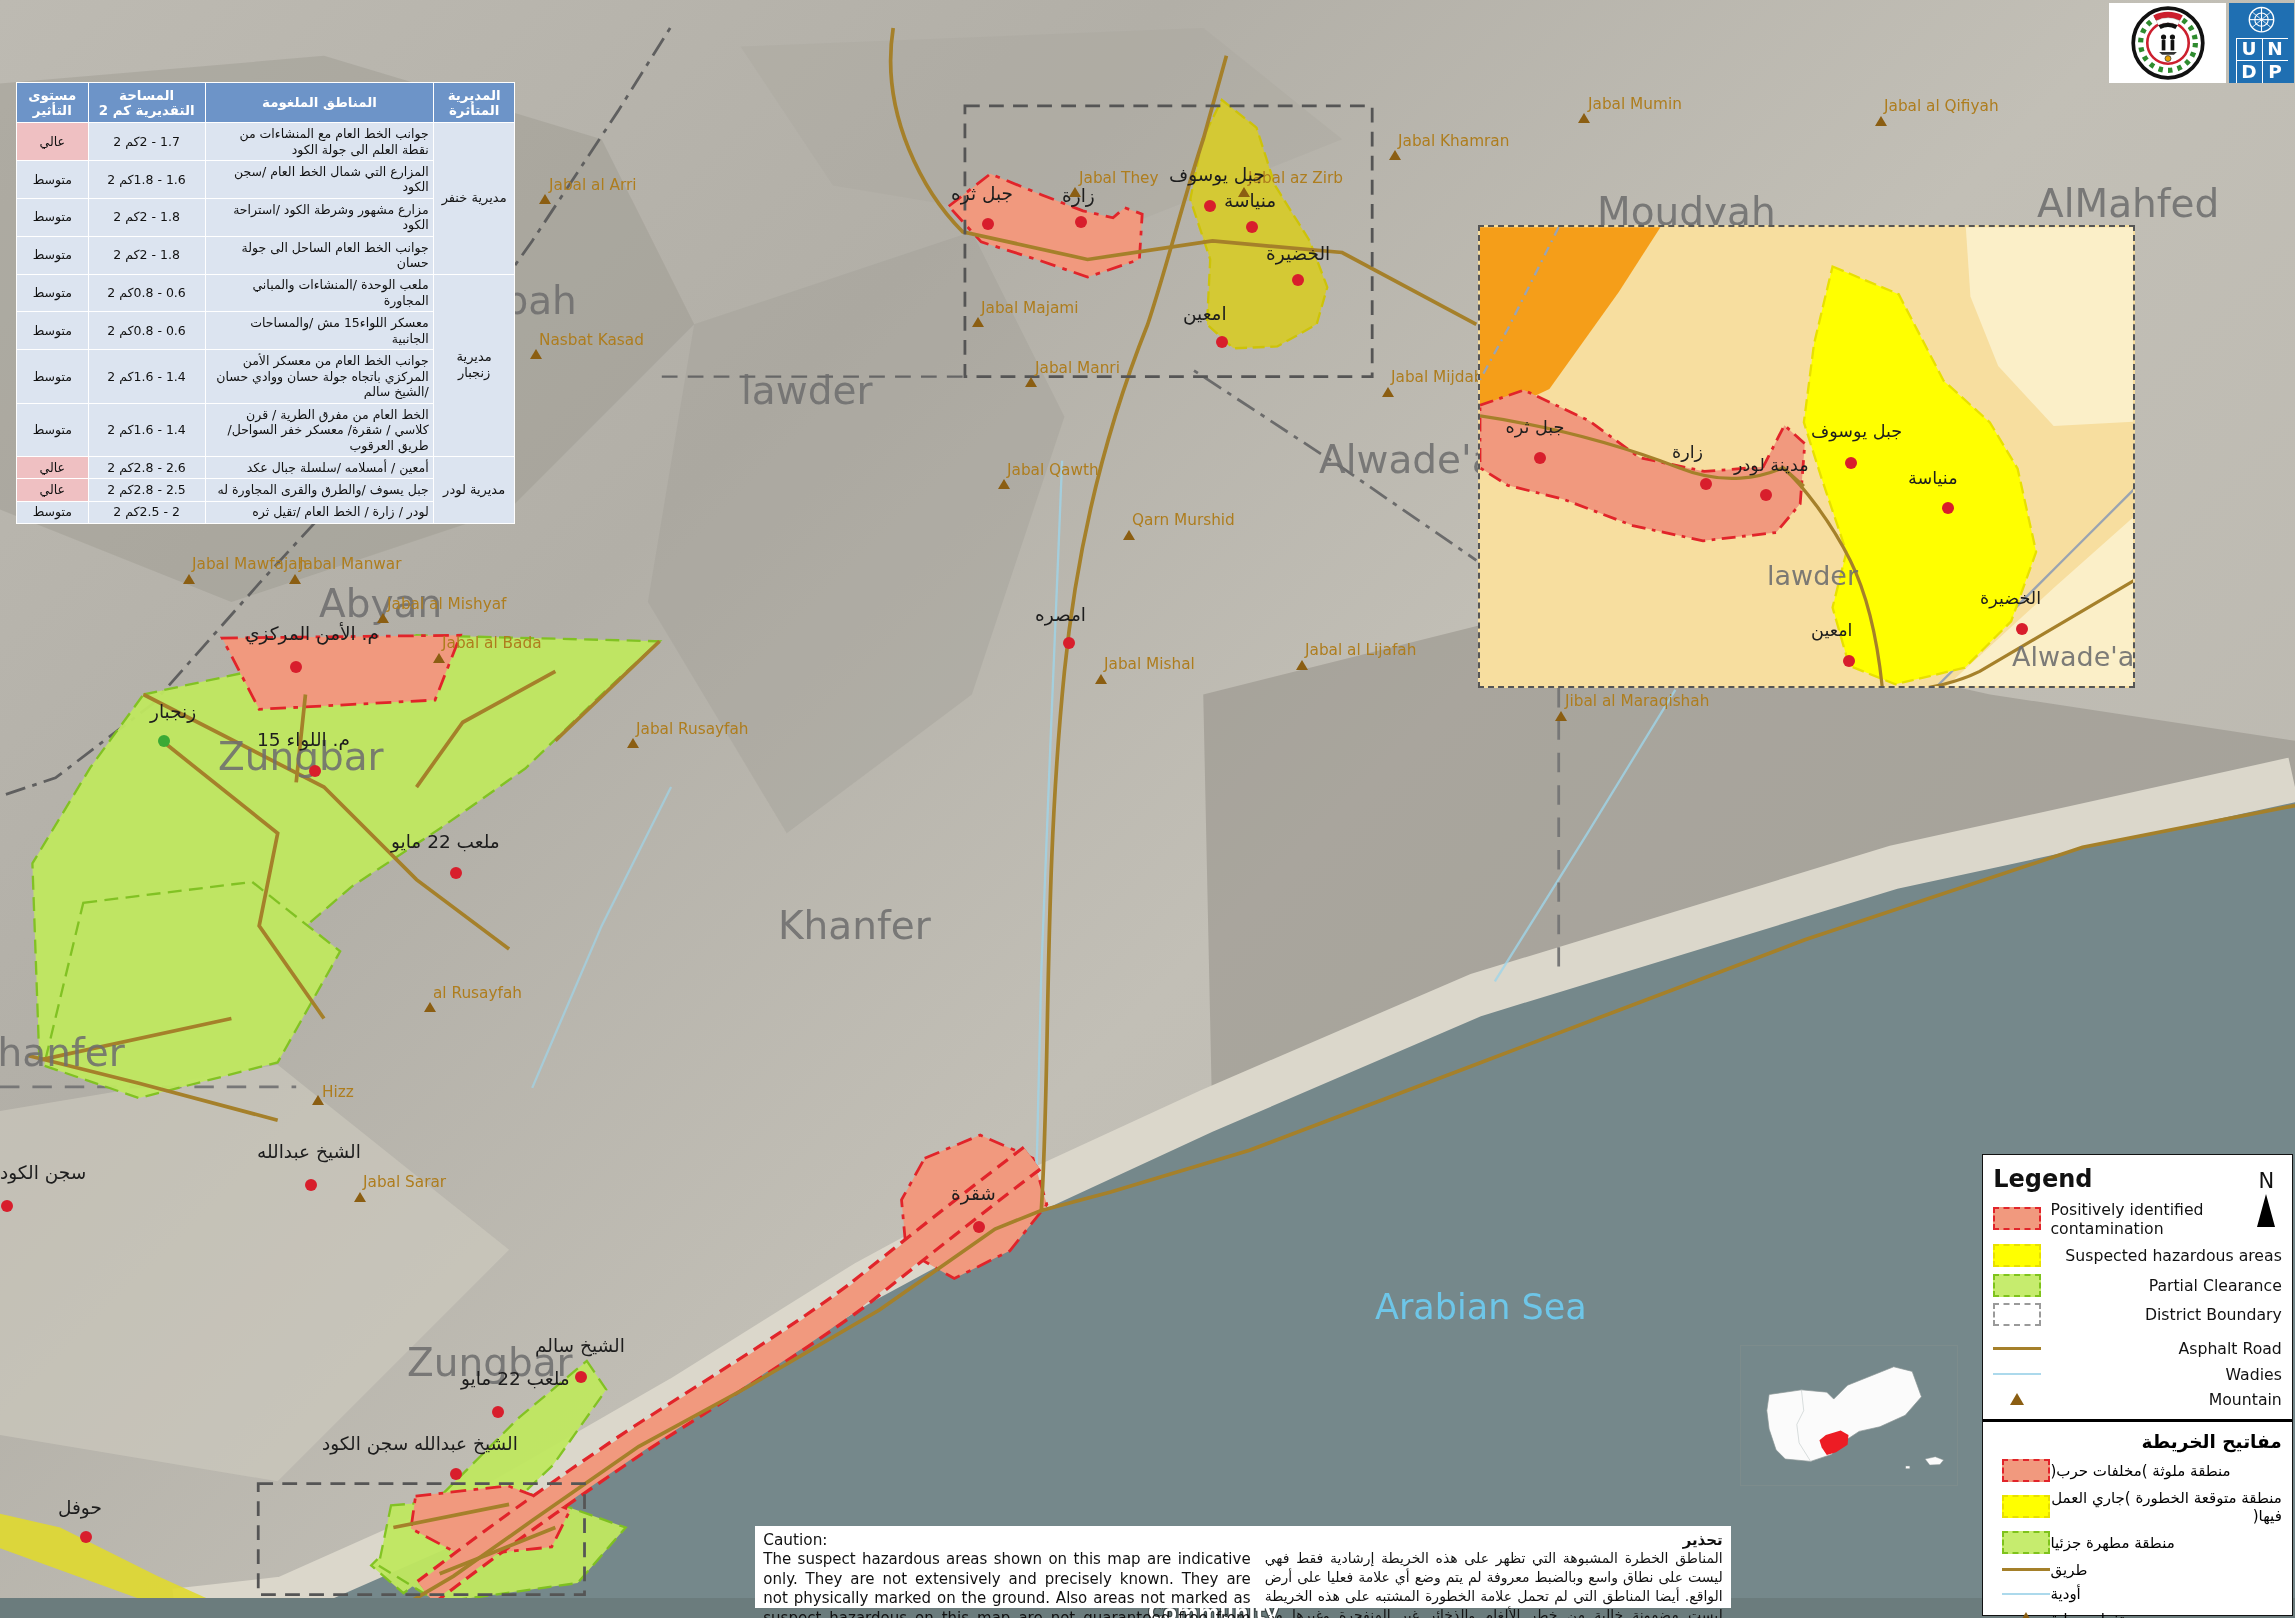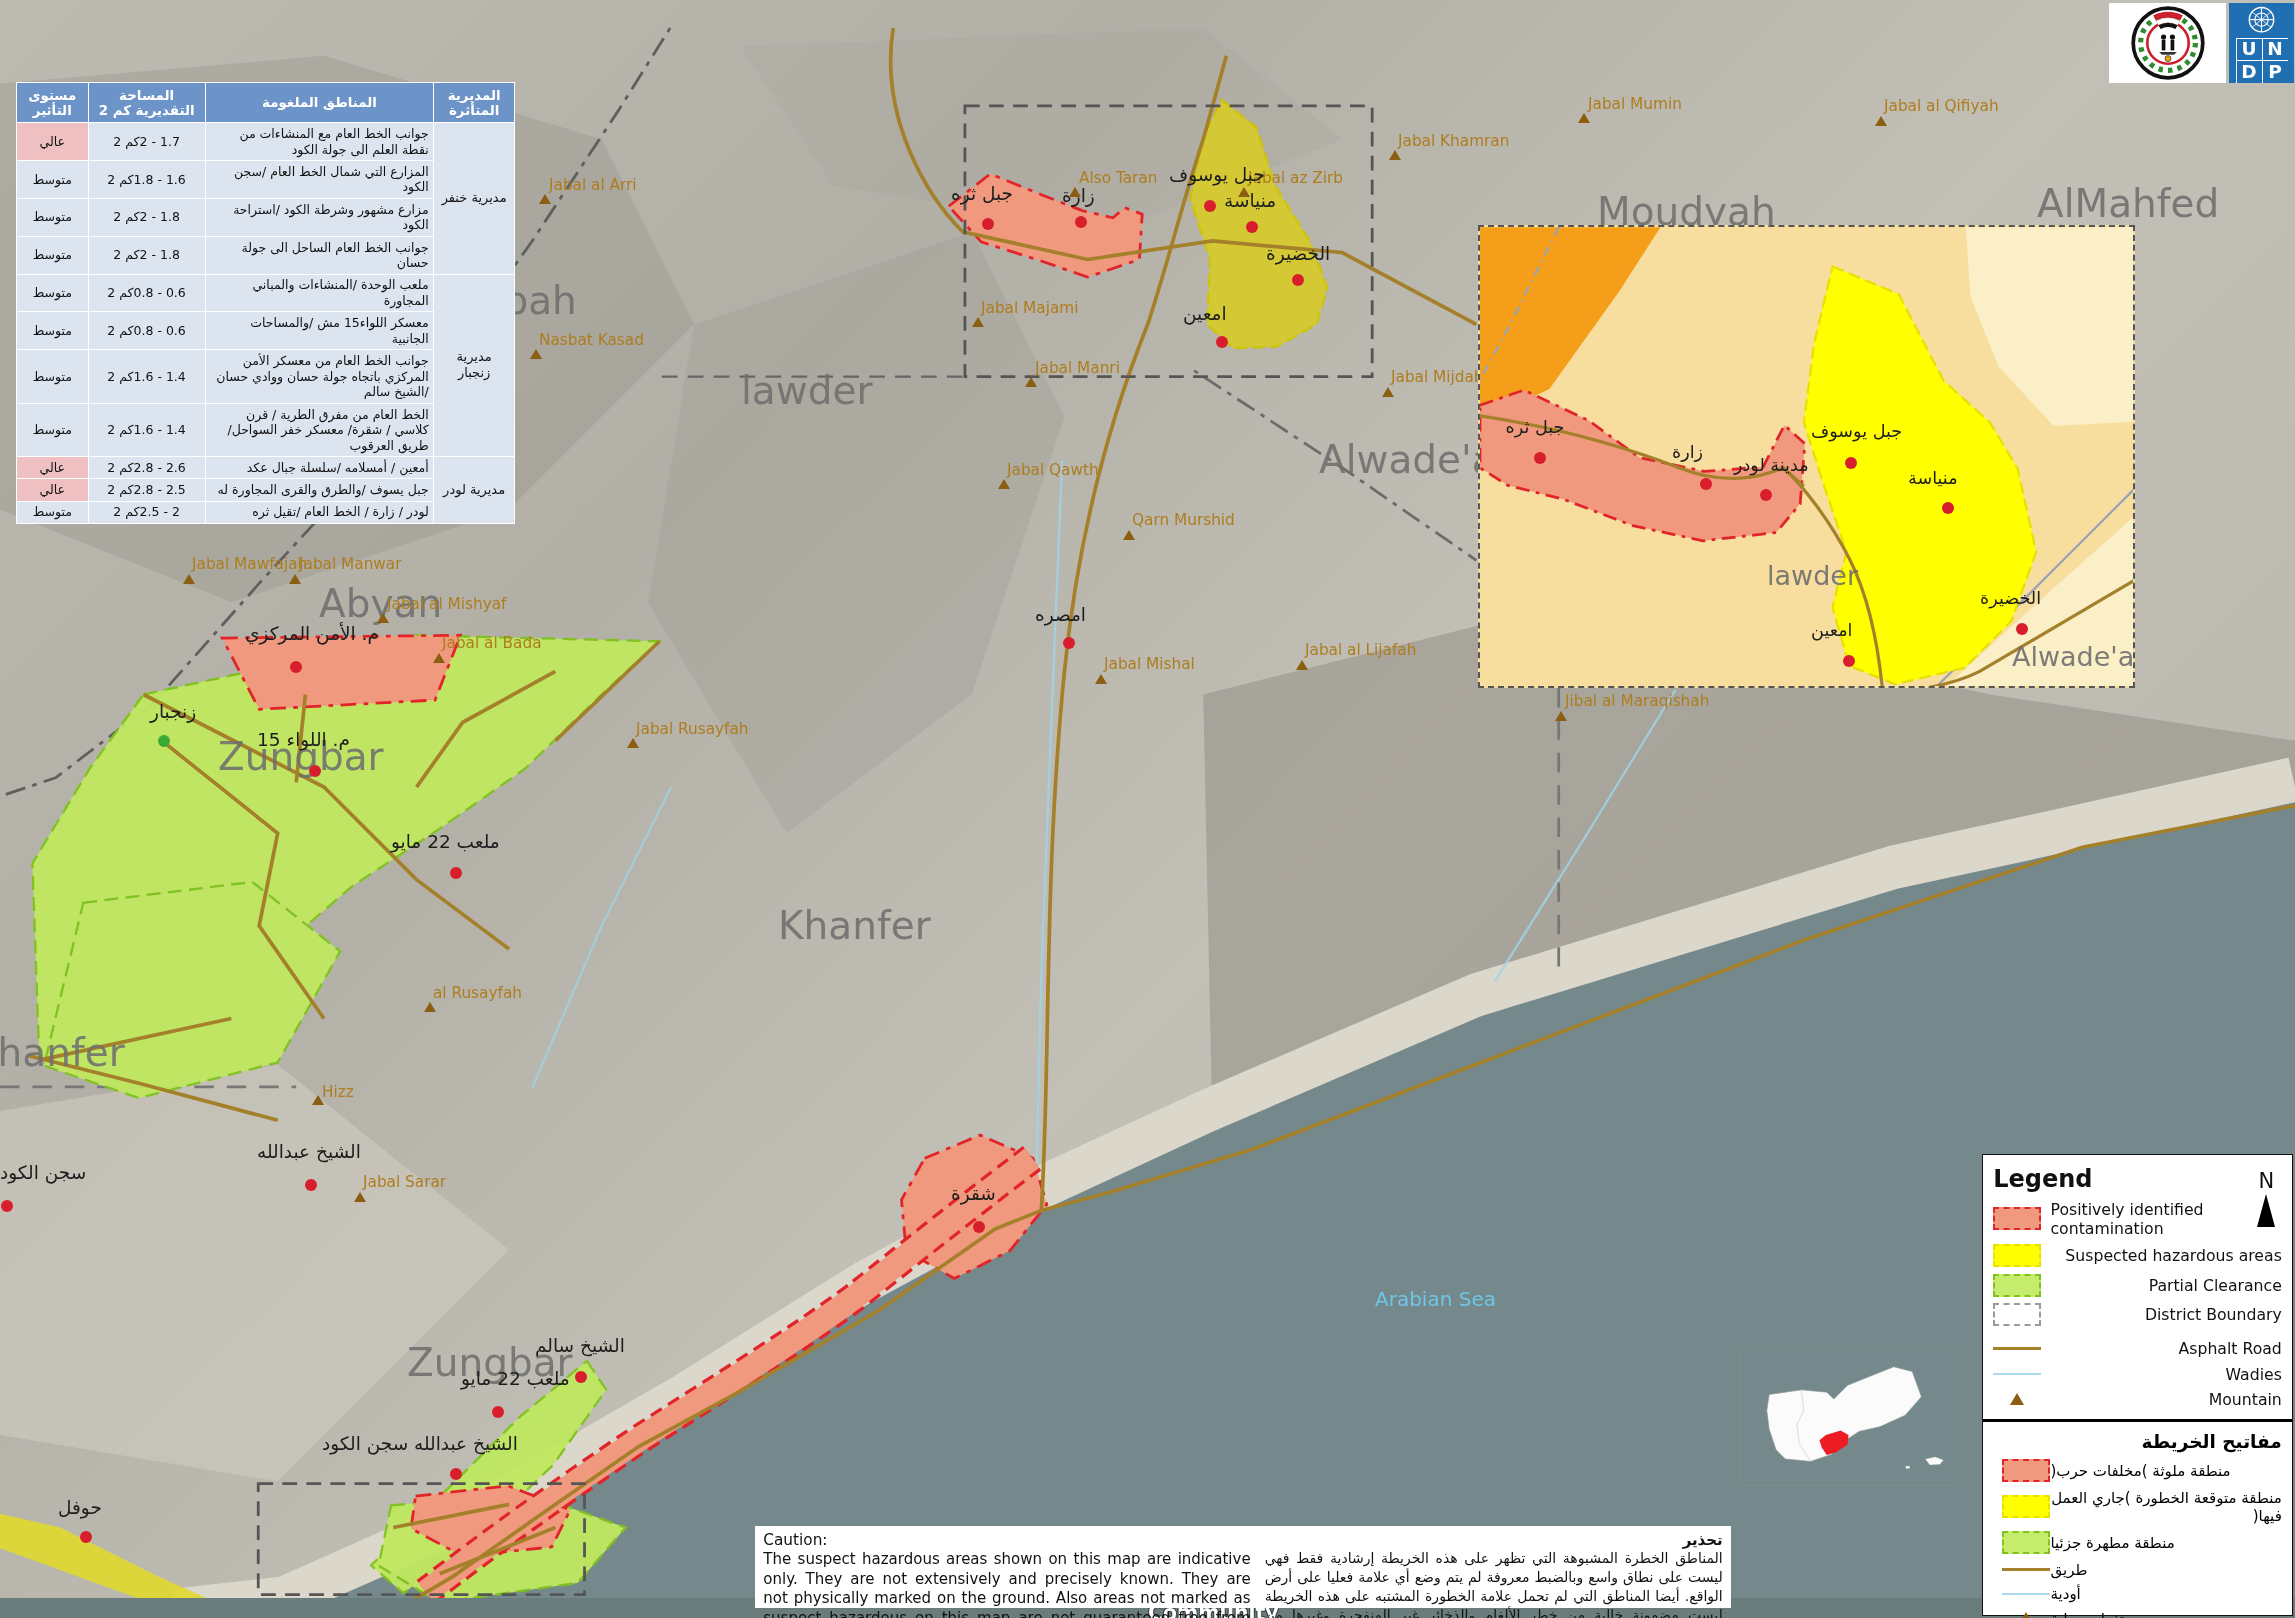--- a/index.html
+++ b/index.html
@@ -31,21 +31,21 @@
   .tbl td.dist{text-align:center;background:#DCE4F0;font-size:13px;}
   .tbl td.size{text-align:center;white-space:nowrap;}
   .tbl td.imp{text-align:center;}
   .tbl td.imp.high{background:#EFC0C2;}
 
   
   #map-labels,.inset-labels{position:absolute;left:0;top:0;}
   .lbl{position:absolute;white-space:nowrap;}
   .lbl.big{font-size:39px;color:#6f6f6f;opacity:.88;}
   .lbl.big-i{font-size:27px;color:#6f6f6f;opacity:.9;}
-  .lbl.sea{font-size:20px;color:#6EC6E8;}
+  .lbl.sea{font-size:35px;color:#6EC6E8;}
   .lbl.jabal{font-size:15.3px;color:#AE7D1E;}
   .lbl.place{font-size:18.5px;color:#1d1d1d;direction:rtl;}
   .lbl.place-i{font-size:17.6px;color:#1d1d1d;direction:rtl;}
   .dot{position:absolute;width:12px;height:12px;border-radius:50%;background:#D81E2C;}
   .dot.green{background:#3aaa35;}
   .tri{position:absolute;width:0;height:0;border-left:6px solid transparent;
     border-right:6px solid transparent;border-bottom:10.2px solid #8B5E12;}
 
   
   .inset{position:absolute;left:1478px;top:225px;width:657px;height:463px;background:#F7DE9F;
@@ -170,21 +170,21 @@
       <div class="lbl big" style="left: 407px; top: 1340px;">Zungbar</div>
       <div class="lbl big" style="left: 319px; top: 581px;">Abyan</div>
       <div class="lbl big" style="left: -28px; top: 1030px;">Khanfer</div>
       <div class="lbl sea" style="left: 1375px; top: 1287px;">Arabian Sea</div>
       <div class="lbl jabal" style="left: 549px; top: 176px; text-align: right;">Jabal al Arri</div>
       <span class="tri" style="left: 539px; top: 194px;"></span>
       <div class="lbl jabal" style="left: 539px; top: 331px;">Nasbat Kasad</div>
       <span class="tri" style="left: 530px; top: 349px;"></span>
       <div class="lbl jabal" style="left: 118px; top: 417px;">Jabal al Alla</div>
       <span class="tri" style="left: 109px; top: 435px;"></span>
-      <div class="lbl jabal" style="left: 1079px; top: 169px;">Also Taran</div>
+      <div class="lbl jabal" style="left: 1079px; top: 169px;">Jabal They</div>
       <span class="tri" style="left: 1069px; top: 187px;"></span>
       <div class="lbl jabal" style="left: 1248px; top: 169px;">Jabal az Zirb</div>
       <span class="tri" style="left: 1238px; top: 187px;"></span>
       <div class="lbl jabal" style="left: 981px; top: 299px;">Jabal Majami</div>
       <span class="tri" style="left: 972px; top: 317px;"></span>
       <div class="lbl jabal" style="left: 1035px; top: 359px;">Jabal Manri</div>
       <span class="tri" style="left: 1025px; top: 377px;"></span>
       <div class="lbl jabal" style="left: 1588px; top: 95px;">Jabal Mumin</div>
       <span class="tri" style="left: 1578px; top: 113px;"></span>
       <div class="lbl jabal" style="left: 1884px; top: 97px;">Jabal al Qifiyah</div>

